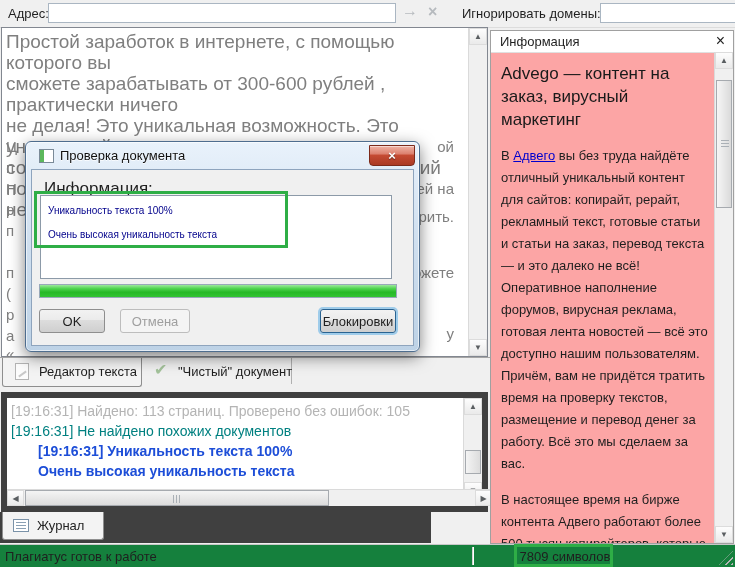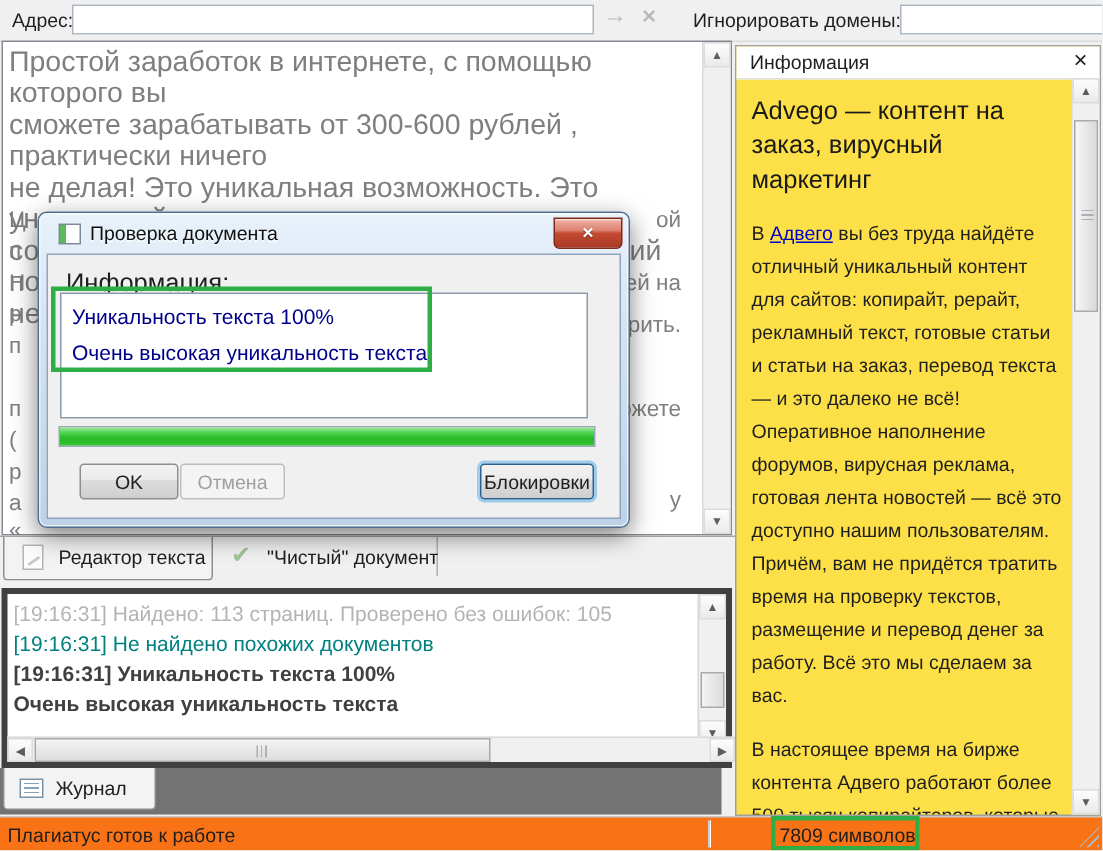--- a/index.html
+++ b/index.html
@@ -29,77 +29,77 @@
   
   .tabbar{position:absolute;left:0;top:357px;width:588px;height:34px;background:#f0f0f0;border-top:1px solid #a5a5a5;}
   .tab1{position:absolute;left:2px;top:0;width:140px;height:29px;background:#f3f3f3;border:1px solid #8e8e8e;border-top:none;border-radius:0 0 3px 3px;box-sizing:border-box;}
   .tab2{position:absolute;left:142px;top:0;width:150px;height:26px;border-right:1px solid #b0b0b0;box-sizing:border-box;}
   .tab-label{position:absolute;left:36px;top:6px;font-size:13px;color:#1f1f1f;white-space:nowrap;}
   .page-icon{position:absolute;left:12px;top:5px;width:12px;height:15px;background:#fcfcfc;border:1px solid #b4b4b4;}
   .page-icon::after{content:"";position:absolute;left:2px;top:9px;width:9px;height:2px;background:#c9c9c9;transform:rotate(-35deg);}
   .check-icon{position:absolute;left:12px;top:2px;font-size:16px;color:#a3c29a;}
 
   
-  .logbox{position:absolute;left:1px;top:392px;width:487px;height:120px;background:#fff;border:4px solid #404040;box-sizing:border-box;}
+  .logbox{position:absolute;left:1px;top:392px;width:487px;height:120px;background:#fff;border:6px solid #404040;box-sizing:border-box;}
   .log-lines{position:absolute;left:4px;top:3px;width:455px;}
   .log-line{font-size:14px;line-height:20px;white-space:nowrap;}
   .log-muted{color:#b4b4b4;}
   .log-teal{color:#008080;}
-  .log-navy-bold{color:#404040;font-weight:bold;}
+  .log-navy-bold{color:#1d4ed8;font-weight:bold;margin-left:27px;}
   .log-vscroll{position:absolute;right:0;top:0;width:19px;height:101px;background:#f0f0f0;border-left:1px solid #dadada;box-sizing:border-box;}
   .log-vthumb{position:absolute;left:1px;top:52px;width:16px;height:24px;background:linear-gradient(to right,#f4f4f4,#dcdcdc);border:1px solid #a6aaaf;box-sizing:border-box;}
   .hscroll{position:absolute;left:0;bottom:0;width:485px;height:17px;background:#f0f0f0;border-top:1px solid #dadada;box-sizing:border-box;}
   .harrow{position:absolute;top:0;width:17px;height:16px;background:linear-gradient(to bottom,#fdfdfd,#eaeaea);border:1px solid #dcdcdc;box-sizing:border-box;color:#5a5e61;font-size:8px;line-height:15px;text-align:center;}
   .harrow.left{left:0;}
   .harrow.right{right:0;}
   .hthumb{position:absolute;left:18px;top:0;width:304px;height:16px;background:linear-gradient(to bottom,#f4f4f4,#dcdcdc);border:1px solid #a6aaaf;box-sizing:border-box;}
   .grip-h{position:absolute;left:50%;top:4px;width:8px;height:8px;margin-left:-4px;background:repeating-linear-gradient(to right,#aab0b6 0 1px,transparent 1px 3px);}
   .grip-v{position:absolute;top:50%;left:4px;height:8px;width:8px;margin-top:-4px;background:repeating-linear-gradient(to bottom,#aab0b6 0 1px,transparent 1px 3px);}
 
   
-  .journal-bar{position:absolute;left:0;top:512px;width:481px;height:31px;background:#737373;}
+  .journal-bar{position:absolute;left:0;top:512px;width:431px;height:31px;background:#404040;}
   .journal-tab{position:absolute;left:2px;top:0;width:102px;height:28px;background:#f3f3f3;border:1px solid #8e8e8e;border-top:none;border-radius:0 0 3px 3px;box-sizing:border-box;}
   .journal-icon{position:absolute;left:10px;top:7px;width:16px;height:13px;background:#fff;border:1px solid #7a92a8;box-sizing:border-box;}
   .journal-icon span{position:absolute;left:2px;right:2px;top:2px;bottom:2px;background:repeating-linear-gradient(to bottom,#8aa0b4 0 1px,transparent 1px 3px);}
   .journal-label{position:absolute;left:34px;top:6px;font-size:13px;color:#1f1f1f;}
 
   
-  .statusbar{position:absolute;left:0;top:544px;width:735px;height:23px;background:#f97316;border-top:1px solid #c8c8c8;box-sizing:border-box;}
+  .statusbar{position:absolute;left:0;top:544px;width:735px;height:23px;background:#15803d;border-top:1px solid #c8c8c8;box-sizing:border-box;}
   .status-left{position:absolute;left:5px;top:4px;font-size:13px;color:#1f1f1f;}
   .status-sep{position:absolute;left:472px;top:2px;width:1px;height:18px;background:#d2d2d2;box-shadow:1px 0 0 #fff;}
   .status-chars{position:absolute;left:517px;top:4px;width:96px;text-align:center;font-size:13px;color:#1f1f1f;}
   .resize-grip{position:absolute;right:2px;bottom:2px;width:14px;height:14px;background:repeating-linear-gradient(135deg,#b4b4b4 0 1.5px,transparent 1.5px 4.5px);clip-path:polygon(100% 0,100% 100%,0 100%);}
 
   
-  .info-panel{position:absolute;left:490px;top:30px;width:244px;height:514px;background:#fde047;border:1px solid #a0a0a0;box-sizing:border-box;}
+  .info-panel{position:absolute;left:490px;top:30px;width:244px;height:514px;background:#fca5a5;border:1px solid #a0a0a0;box-sizing:border-box;}
   .panel-header{position:absolute;left:0;top:0;right:0;height:21px;background:#fff;border-bottom:1px solid #e0e0e0;}
   .panel-title{position:absolute;left:9px;top:3px;font-size:13px;color:#1f1f1f;}
   .panel-close{position:absolute;right:8px;top:1px;font-size:16px;color:#222;cursor:default;}
   .panel-content{position:absolute;left:0;top:21px;right:19px;bottom:0;overflow:hidden;padding:6px 6px 0 10px;box-sizing:border-box;}
   .panel-h1{font-size:17px;line-height:23px;color:#1a1a1a;font-weight:400;margin:4px 0 14px 0;}
   .panel-p{font-size:13px;line-height:22px;color:#1f1f1f;margin:0 0 14px 0;}
   .panel-p a{color:#0000cd;text-decoration:underline;cursor:pointer;}
   .panel-vscroll{position:absolute;right:0;top:21px;width:19px;bottom:0;background:#f0f0f0;border-left:1px solid #dadada;box-sizing:border-box;}
   .panel-vthumb{position:absolute;left:1px;top:28px;width:16px;height:128px;background:linear-gradient(to right,#f6f6f6,#dadada);border:1px solid #a6aaaf;box-sizing:border-box;}
 
   
   .dialog{position:absolute;left:25px;top:141px;width:395px;height:211px;z-index:10;border:1px solid #4e6d8e;border-radius:6px;background:linear-gradient(to bottom,#e9f2fb 0%,#d3e2f1 40%,#bdd2e6 100%);box-shadow:0 5px 16px rgba(0,0,0,.5),inset 0 0 0 1px rgba(255,255,255,.6);box-sizing:border-box;}
   .dlg-icon{position:absolute;left:13px;top:7px;width:13px;height:12px;background:#fff;border:1px solid #7a8a98;}
   .dlg-icon::after{content:"";position:absolute;left:0;top:0;width:4px;height:12px;background:#5cb85c;}
   .dlg-title{position:absolute;left:34px;top:6px;font-size:13px;color:#101010;text-shadow:0 1px 0 rgba(255,255,255,.8);}
   .dlg-close{position:absolute;left:343px;top:3px;width:44px;height:19px;border:1px solid #7c2a1a;border-radius:0 0 4px 4px;background:linear-gradient(to bottom,#f0b4a6 0%,#dd8270 40%,#c44a32 50%,#aa3a24 100%);box-shadow:inset 0 1px 0 rgba(255,255,255,.5);text-align:center;cursor:default;}
   .dlg-close span{font-size:13px;font-weight:bold;color:#fff;line-height:18px;text-shadow:0 1px 1px rgba(0,0,0,.5);}
   .dlg-client{position:absolute;left:5px;top:27px;width:383px;height:177px;background:#f0f0f0;border:1px solid #8ea4bd;box-sizing:border-box;}
   .dlg-label{position:absolute;left:12px;top:9px;font-size:17px;color:#1f1f1f;}
   .dlg-infobox{position:absolute;left:8px;top:25px;width:352px;height:84px;background:#fff;border:1px solid #8c9aa8;box-sizing:border-box;padding:3px 7px;}
-  .dlg-res{font-size:14px;line-height:24px;color:#00008b;white-space:nowrap;}
+  .dlg-res{font-size:10px;line-height:24px;color:#00008b;white-space:nowrap;}
   .dlg-progress{position:absolute;left:7px;top:114px;width:358px;height:14px;border:1px solid #98a8b8;background:#eef3f8;box-sizing:border-box;}
   .dlg-progress .fill{height:100%;background:linear-gradient(to bottom,#9ce89c 0%,#4ed44e 30%,#27b927 60%,#33c433 100%);}
   .btn{position:absolute;top:139px;height:24px;font:13px "Liberation Sans",sans-serif;color:#1f1f1f;background:linear-gradient(to bottom,#f2f2f2 0%,#ebebeb 45%,#dddddd 46%,#cfcfcf 100%);border:1px solid #8e8e8e;border-radius:3px;padding:0;}
-  .btn-ok{left:21px;width:66px;}
+  .btn-ok{left:7px;width:66px;}
   .btn-cancel{left:88px;width:70px;color:#9f9f9f;border-color:#bdbdbd;background:#f4f4f4;}
   .btn-blocks{left:288px;width:76px;border:1px solid #2a6391;box-shadow:0 0 0 2px #9fccea;}
 
   
   .annot{position:absolute;border:3px solid #2eae46;z-index:30;pointer-events:none;box-sizing:border-box;}
   .annot-dialog{left:34px;top:191px;width:254px;height:57px;}
   .annot-status{left:514px;top:544px;width:99px;height:23px;}
 </style>
 </head>
 <body>

